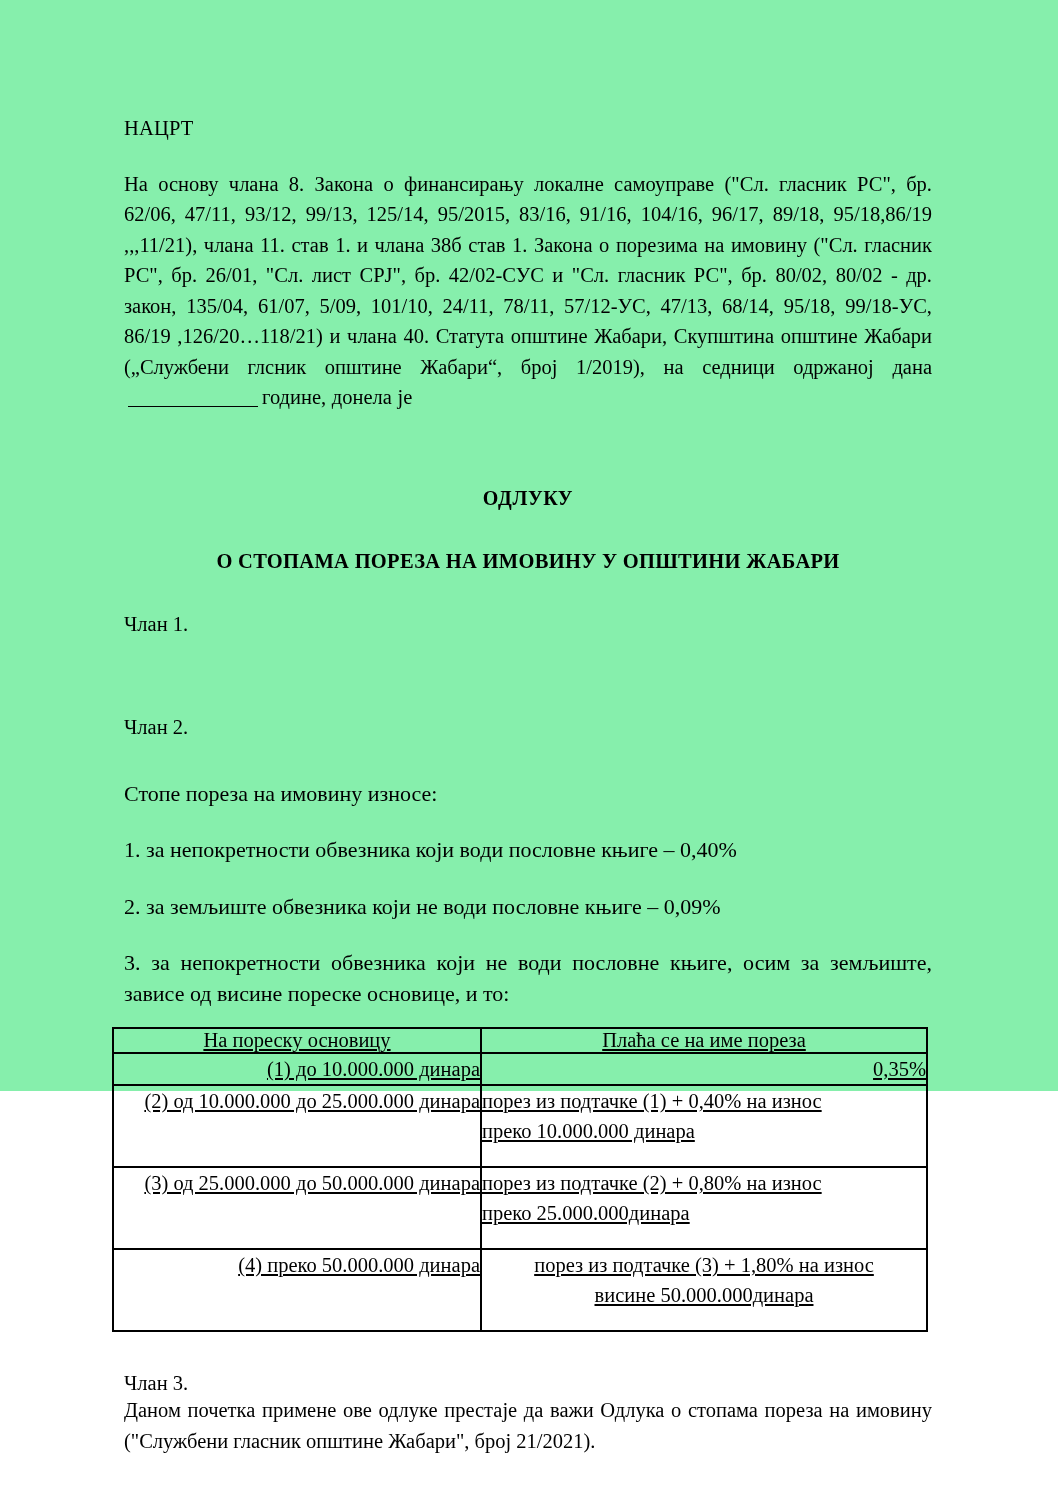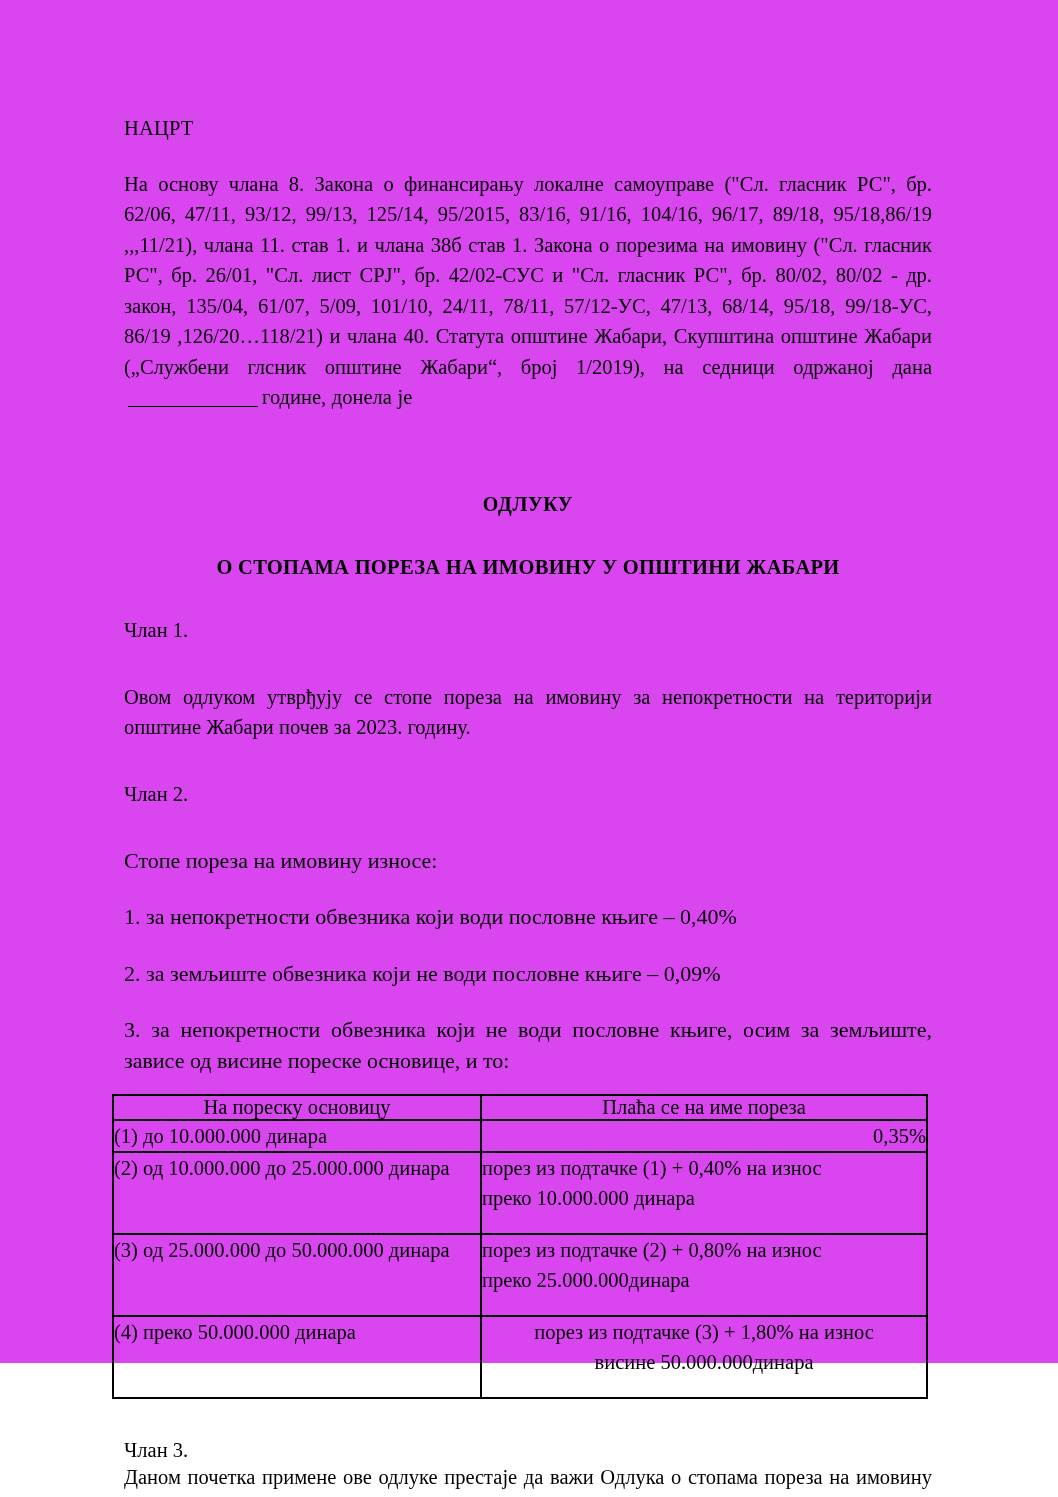--- a/index.html
+++ b/index.html
@@ -15,22 +15,22 @@
     font-family: "Liberation Serif", "DejaVu Serif", serif;
     color: #000000;
     overflow: hidden;
   }
 
   .page {
     position: absolute;
     left: 0;
     top: 0;
     width: 1058px;
-    height: 1363px;
-    background: #d946ef;
+    height: 1091px;
+    background: #86efac;
     box-sizing: border-box;
   }
 
   .content {
     position: absolute;
     left: 124px;
     top: 118px;
     width: 808px;
   }
 
@@ -44,21 +44,21 @@
   .para {
     font-size: 20.5px;
     line-height: 30.5px;
     text-align: justify;
     text-justify: inter-word;
     margin: 0;
     word-spacing: 0.5px;
   }
 
   .preamble {
-    margin-bottom: 6px;
+    margin-bottom: 0;
   }
 
   .blank-line {
     display: inline-block;
     width: 130px;
     border-bottom: 1.6px solid #000;
     vertical-align: -3px;
     margin: 0 4px;
   }
 
@@ -107,30 +107,31 @@
     border-collapse: collapse;
     width: 814px;
     margin-left: -12px;
     table-layout: fixed;
     font-size: 20.5px;
   }
   .tax-table td {
     border: 2.2px solid #000000;
     padding: 0;
     vertical-align: top;
+    text-decoration: underline;
   }
   .tax-table col.c1 { width: 368px; }
   .tax-table col.c2 { width: 446px; }
 
   .th-cell {
     text-align: center;
     padding: 12px 8px 30px 8px;
   }
   .cell-left {
-    text-align: left;
+    text-align: right;
     padding: 12px 8px 30px 14px;
     line-height: 30px;
   }
   .cell-center {
     text-align: right;
     padding: 12px 8px 30px 8px;
     line-height: 30px;
   }
   .cell-block {
     text-align: left;
@@ -163,21 +164,20 @@
     <div class="spacer-md"></div>
 
     <p class="decision-title">О СТОПАМА ПОРЕЗА НА ИМОВИНУ У ОПШТИНИ ЖАБАРИ</p>
 
     <div class="spacer-md"></div>
 
     <p class="article-heading">Члан 1.</p>
 
     <div class="spacer-md"></div>
 
-    <p class="body-para">Овом одлуком утврђују се стопе пореза на имовину за непокретности на територији општине Жабари почев за 2023. годину.</p>
 
     <div class="spacer-md"></div>
 
     <p class="article-heading">Члан 2.</p>
 
     <div class="spacer-md"></div>
 
     <p class="list-para">Стопе пореза на имовину износе:</p>
 
     <div class="spacer-sm"></div>

